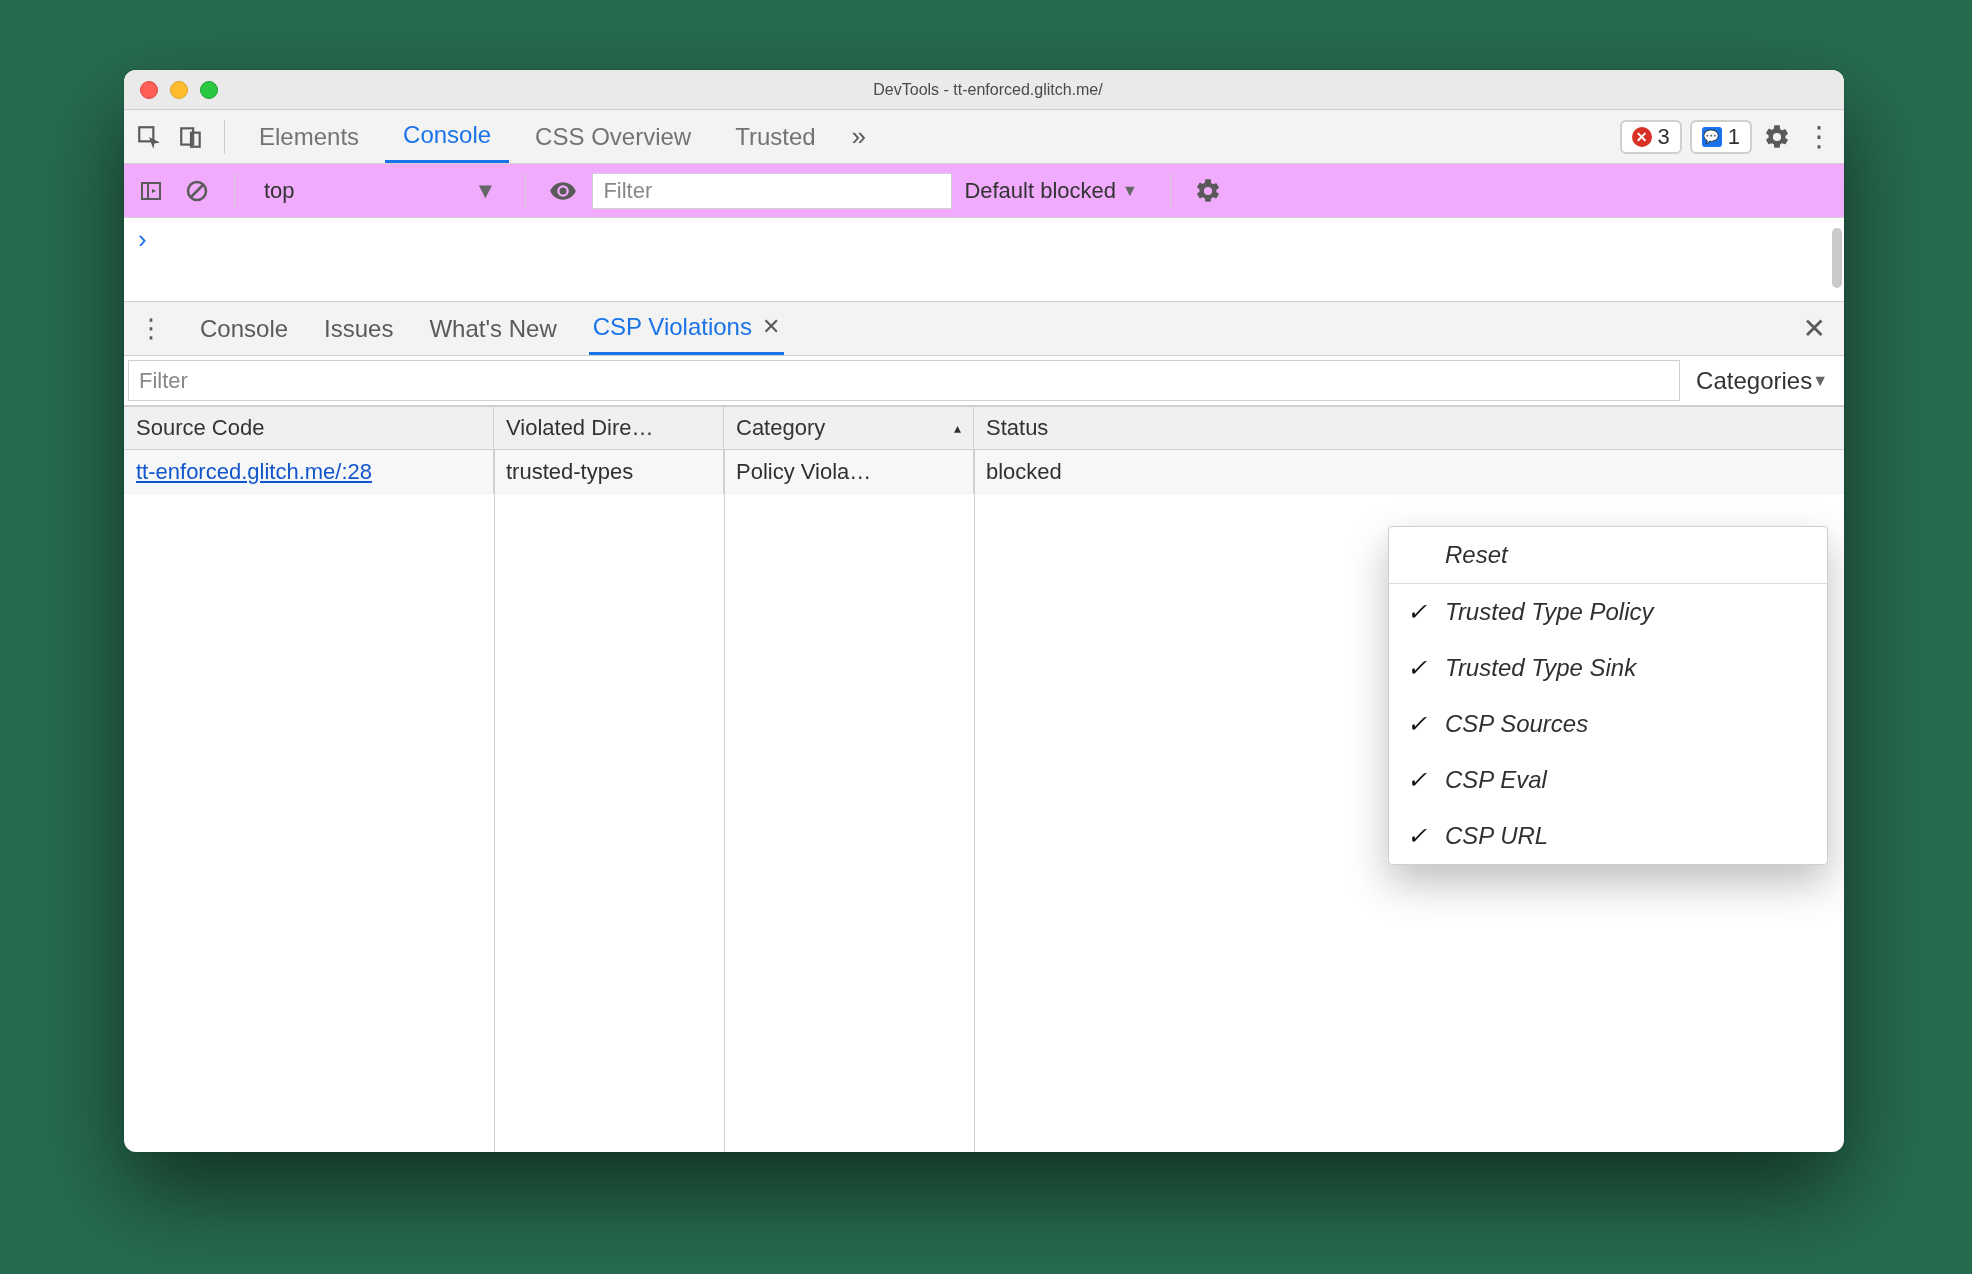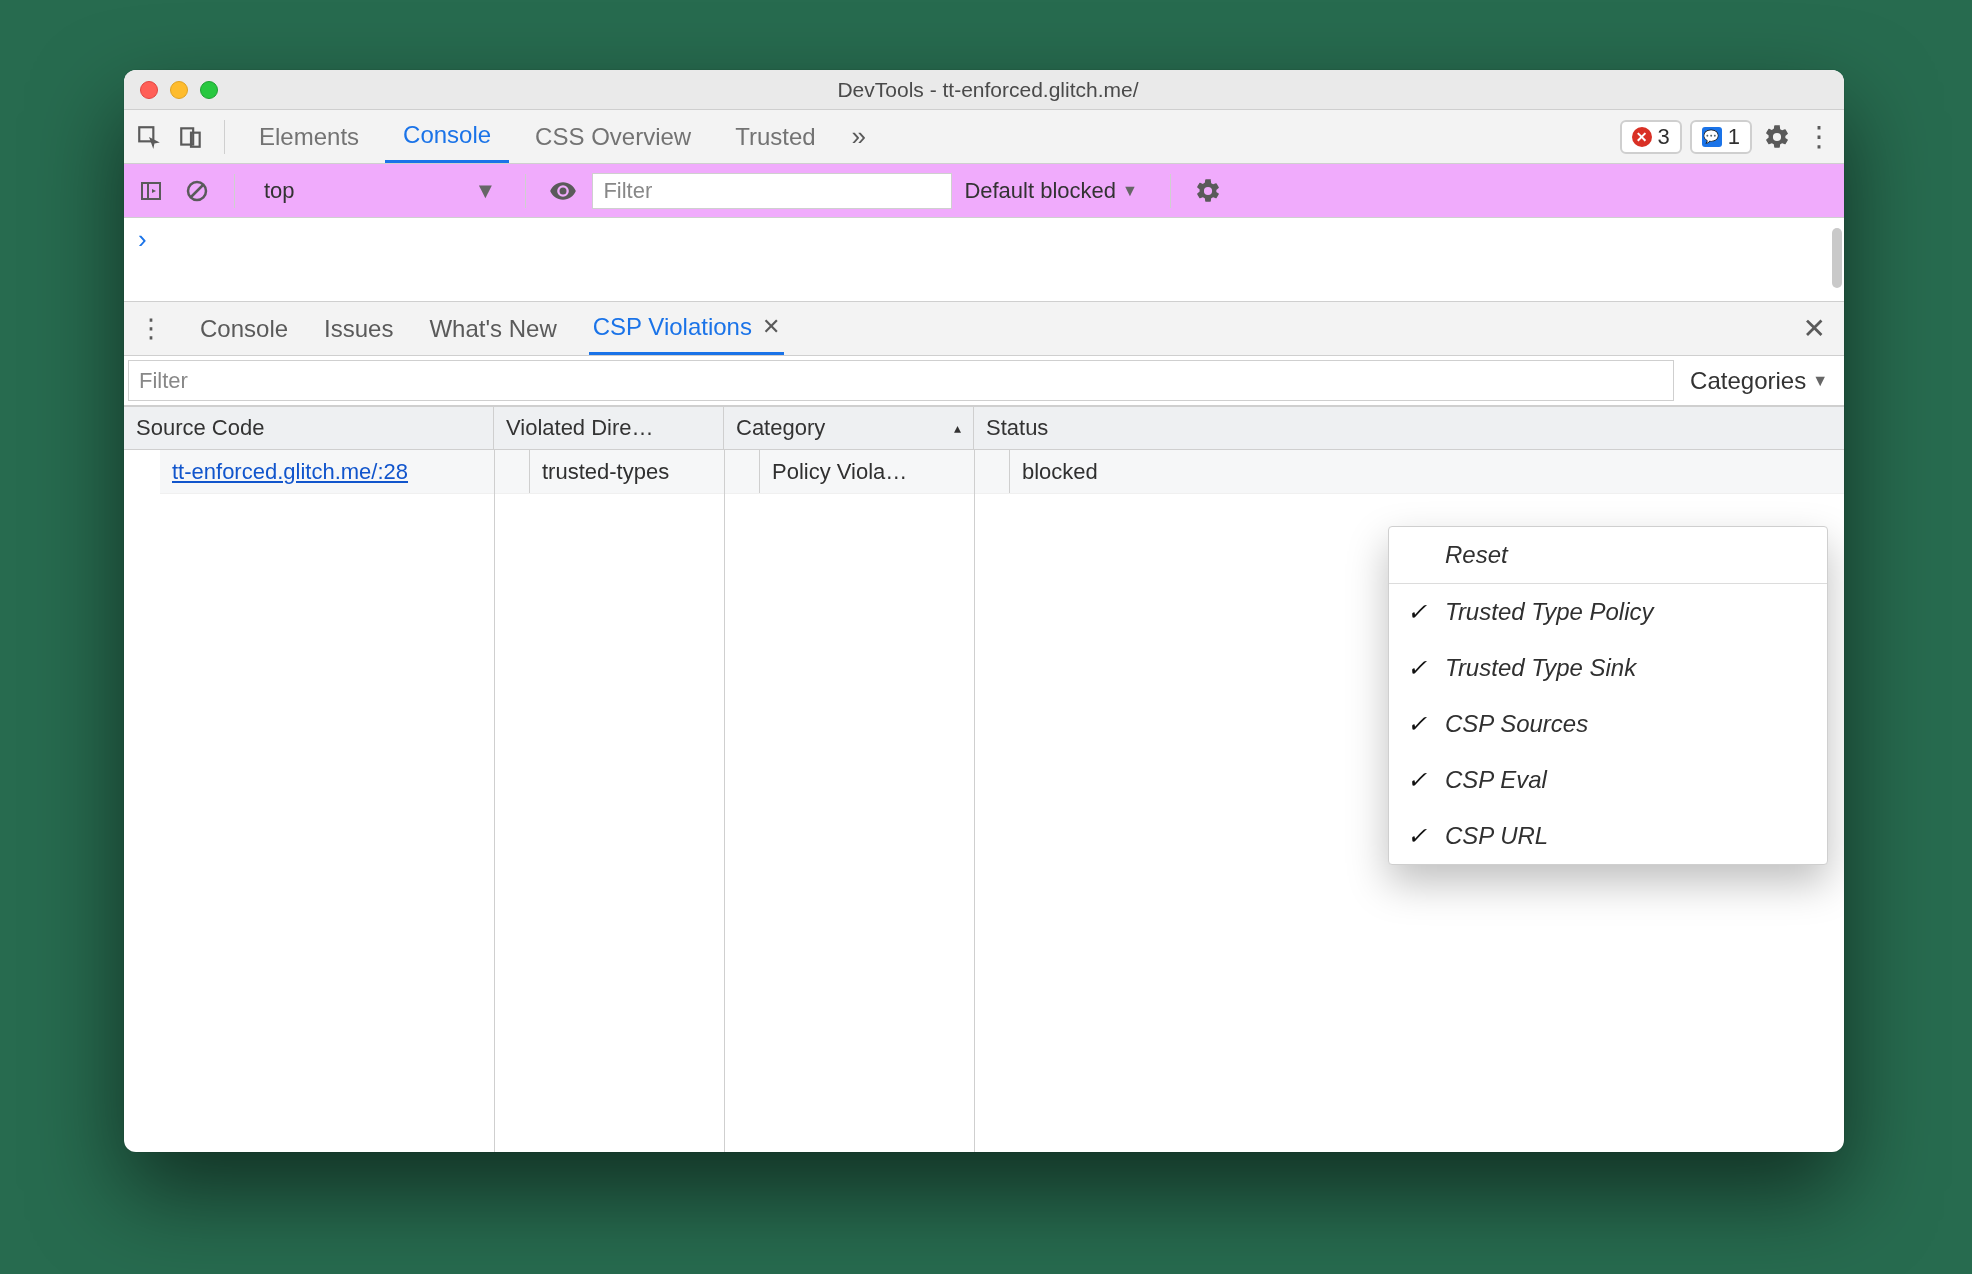--- a/index.html
+++ b/index.html
@@ -34,21 +34,21 @@
     align-items: center;
     position: relative;
   }
   .traffic { display: flex; gap: 12px; padding-left: 16px; }
   .light { width: 18px; height: 18px; border-radius: 50%; }
   .red { background: #ff5f57; border: 1px solid #e04540; }
   .yellow { background: #febc2e; border: 1px solid #dfa223; }
   .green { background: #28c840; border: 1px solid #1fa033; }
   .titletext {
     position: absolute; left: 8px; right: 0; text-align: center;
-    font-size: 21px; color: #4a4a4a; pointer-events: none;
+    font-size: 16px; color: #4a4a4a; pointer-events: none;
   }
   .toolbar {
     height: 54px;
     background: #f3f3f3;
     border-bottom: 1px solid #cfcfcf;
     display: flex;
     align-items: center;
     padding: 0 8px;
     gap: 8px;
     font-size: 24px;
@@ -112,32 +112,31 @@
   .closeX { font-size: 22px; color:#5a5a5a; cursor:pointer;}
   .filterRow {
     height: 50px; background:#fff; border-bottom: 1px solid #cfcfcf;
     display:flex;
   }
   .filterRow .finput {
     flex:1; border:1px solid #cfcfcf; margin: 4px 0 4px 4px; padding: 0 10px;
     font-size: 22px; color:#888; display:flex; align-items:center;
   }
   .catbtn {
-    padding: 0 16px; font-size: 24px; color:#333; display:flex; align-items:center; gap:6px; cursor:pointer;
+    padding: 0 16px; font-size: 24px; color:#333; display:flex; align-items:center; cursor:pointer;
   }
   .gridhead {
     height: 44px; background: #eef0f2; border-bottom: 1px solid #cfcfcf;
     border-top: 1px solid #cfcfcf;
     display:flex; font-size: 22px; color:#333;
   }
   .gridbody { flex: 1; position: relative; }
   .gridrow {
     height: 44px; display:flex; font-size: 22px; border-bottom: 1px solid #f0f0f0;
     background:#f6f7f8;
-    margin-left:36px;
   }
   .cell {
     display:flex; align-items:center; padding: 0 12px;
     border-right: 1px solid #cfcfcf;
     overflow: hidden; white-space: nowrap; text-overflow: ellipsis;
   }
   .cell.head { font-weight: 400; }
   .c1 { width: 370px; }
   .c2 { width: 230px; }
   .c3 { width: 250px; }

